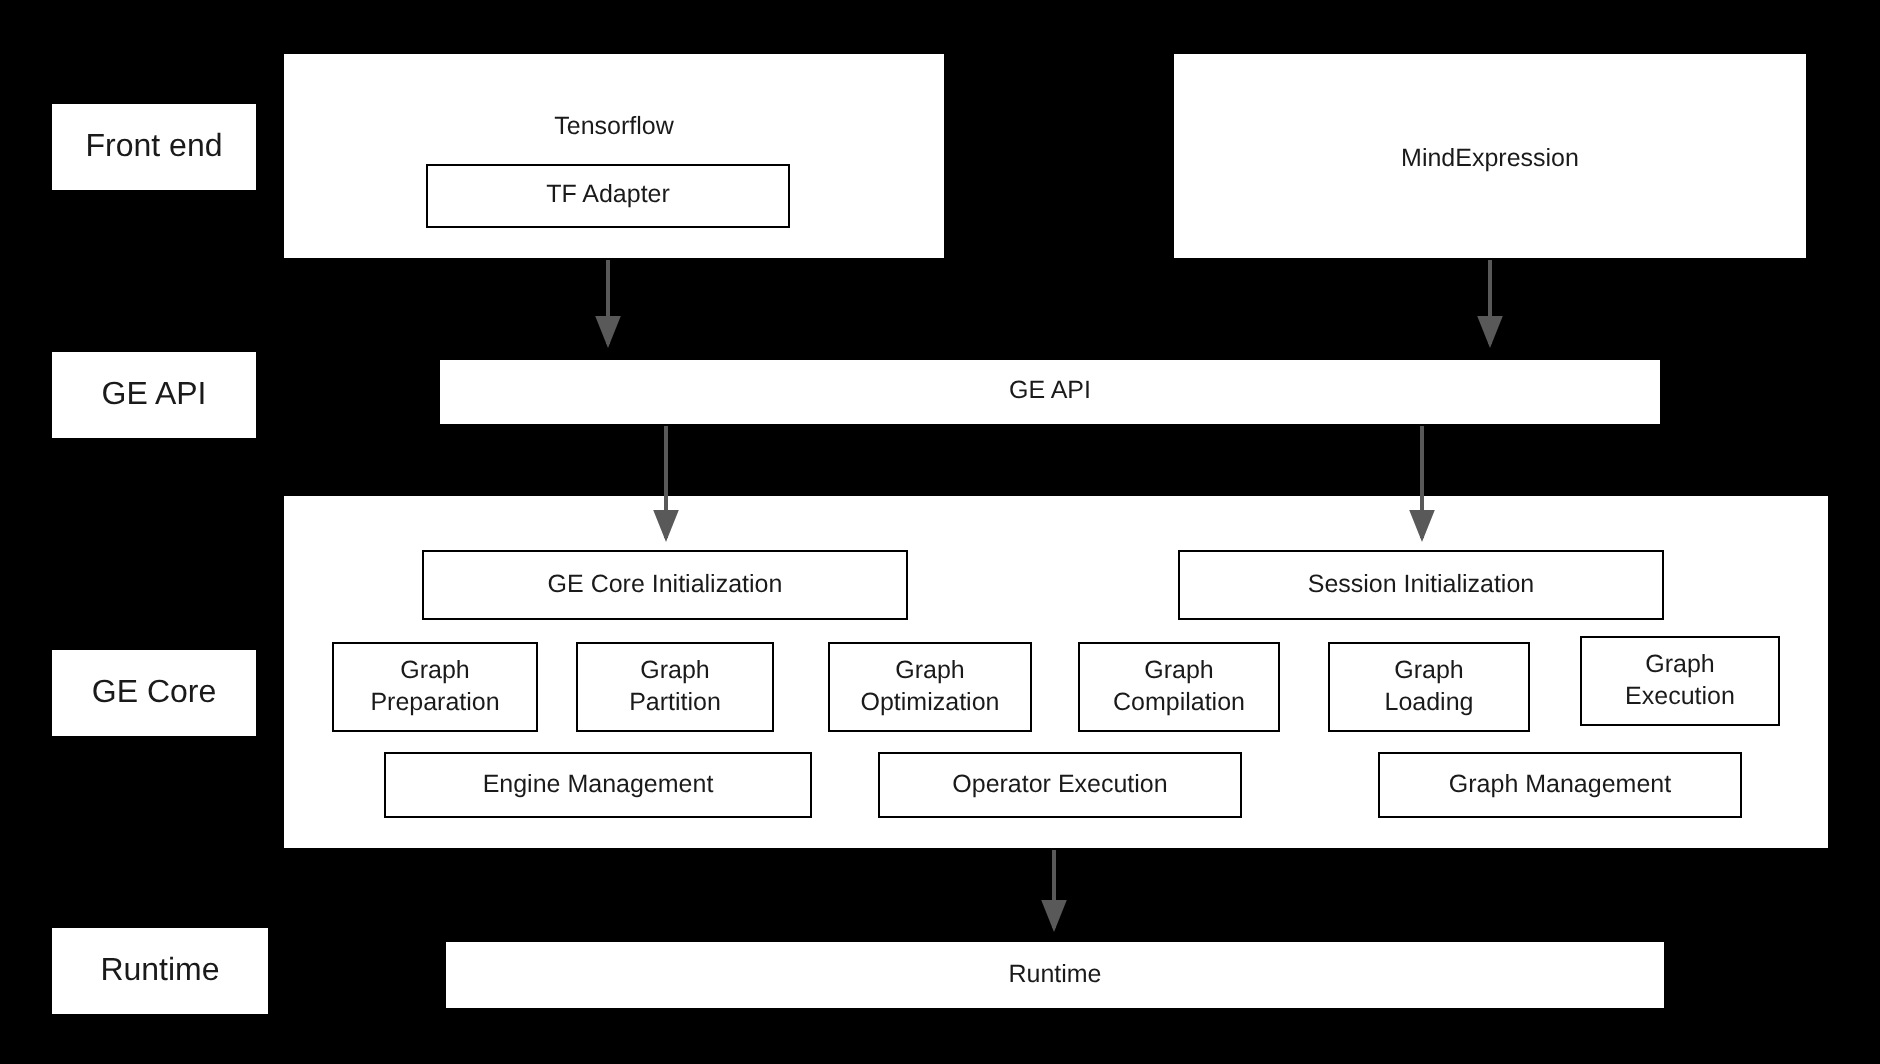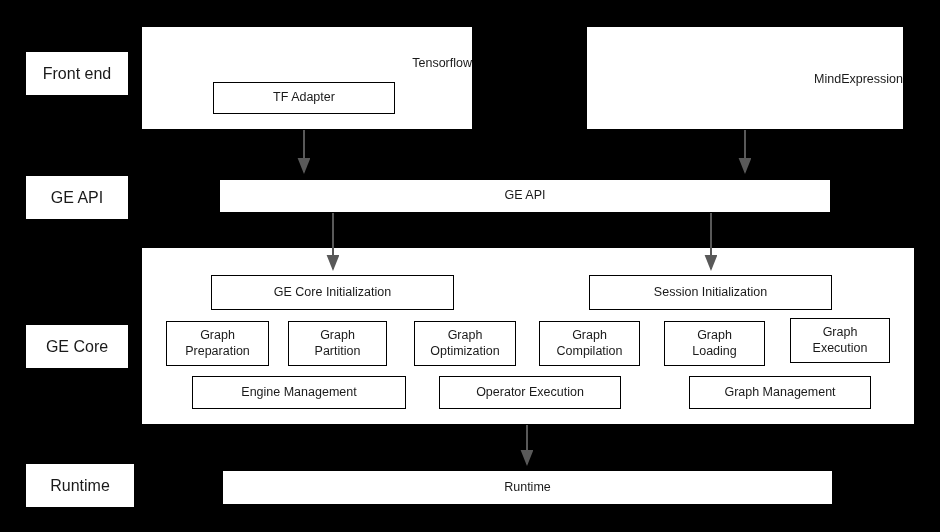--- a/index.html
+++ b/index.html
@@ -37,21 +37,21 @@
   .container {
     position: absolute;
     background: #ffffff;
     border: 1px solid #000000;
     box-sizing: border-box;
   }
   .container-title {
     position: absolute;
     left: 0;
     right: 0;
-    text-align: right;
+    text-align: center;
     color: #1a1a1a;
     font-size: 12.5px;
   }
   .label-box {
     font-size: 16px;
   }
   .two-line {
     flex-direction: column;
   }
   .two-line span {

